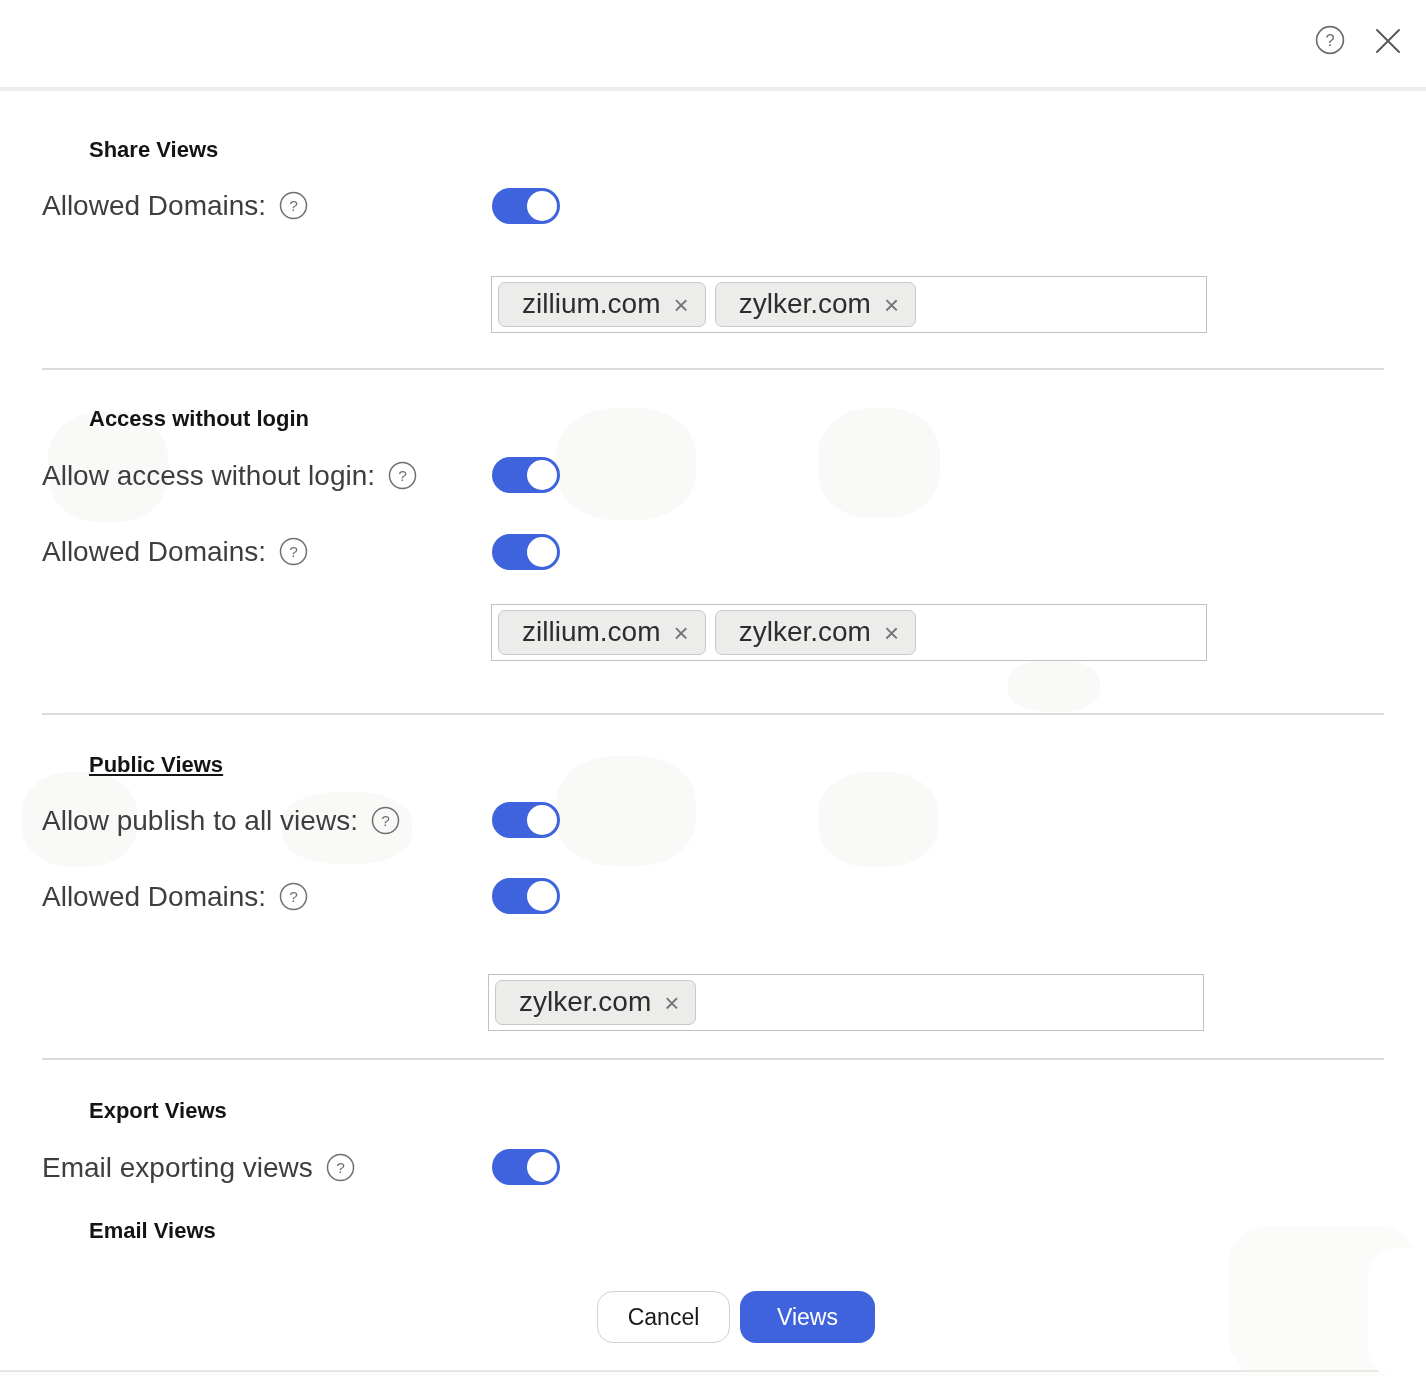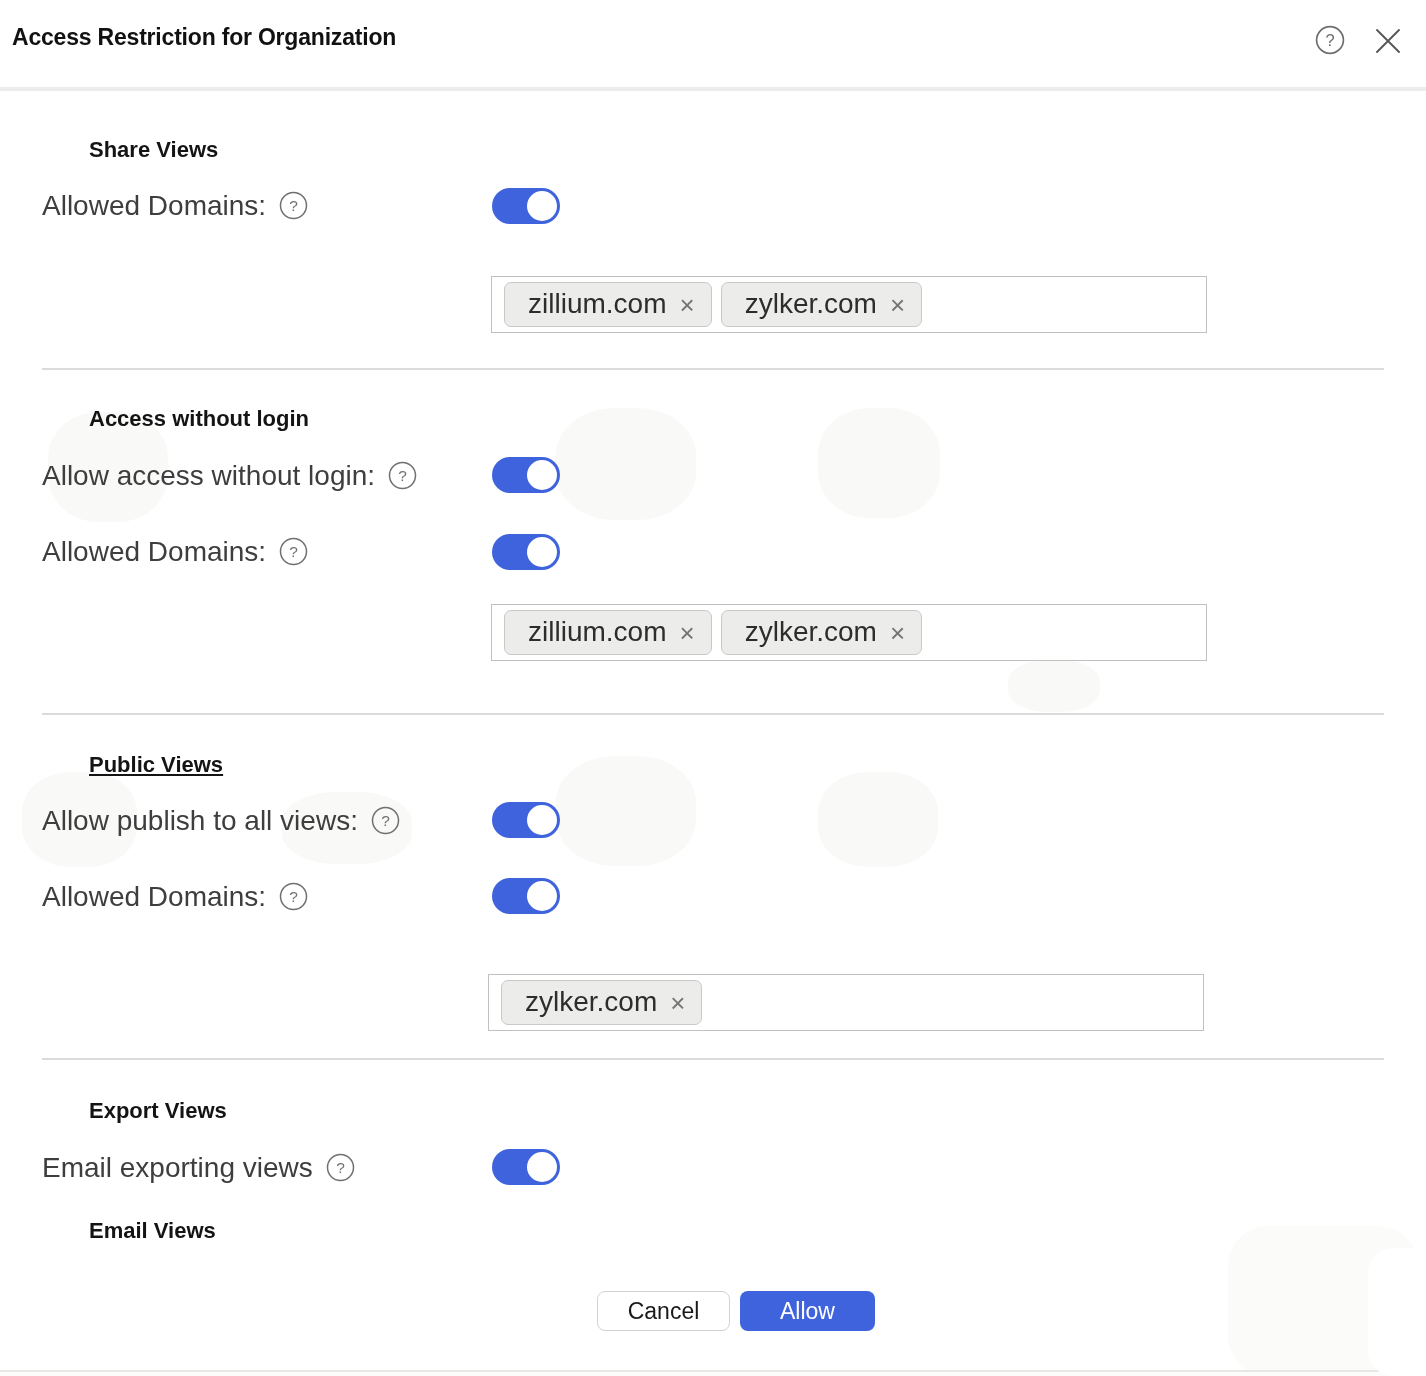--- a/index.html
+++ b/index.html
@@ -26,28 +26,28 @@
   .label-row{position:absolute;left:42px;height:31px;display:flex;align-items:center;gap:13px;z-index:2;}
   .row-label{font-size:28px;color:#3e3e3e;white-space:nowrap;}
   .q-icon{width:29px;height:29px;flex:0 0 auto;cursor:pointer;}
 
   
   .toggle{position:absolute;left:492px;width:68px;height:36px;border-radius:18px;background:#3e63dc;z-index:2;cursor:pointer;}
   .toggle .knob{position:absolute;top:3px;right:3px;width:30px;height:30px;border-radius:50%;background:#ffffff;}
 
   
   .chips-input{position:absolute;width:716px;height:57px;box-sizing:border-box;border:1px solid #c2c1bf;
-    background:#fff;display:flex;align-items:center;padding-left:12px;gap:9px;z-index:2;cursor:text;}
+    background:#fff;display:flex;align-items:center;padding-left:6px;gap:9px;z-index:2;cursor:text;}
   .chip{display:inline-flex;align-items:center;gap:13px;height:45px;box-sizing:border-box;
     background:#ececea;border:1px solid #c9c9c7;border-radius:7px;padding:0 16px 2px 23px;
     font-size:28px;color:#2d2d2d;white-space:nowrap;}
   .chip-x{font-size:26px;color:#757575;cursor:pointer;line-height:1;padding-top:3px;}
 
   
-  .btn{position:absolute;top:1291px;height:40px;box-sizing:border-box;border-radius:8px;
+  .btn{position:absolute;top:1291px;height:52px;box-sizing:border-box;border-radius:16px;
     display:flex;align-items:center;justify-content:center;font-size:23px;z-index:2;cursor:pointer;
     font-family:"Liberation Sans",sans-serif;}
   .btn-cancel{left:597px;width:133px;background:#ffffff;border:1px solid #d2d2d2;color:#191919;}
   .btn-save{left:740px;width:135px;background:#3e63dc;border:none;color:#ffffff;}
 
   .bottom-strip{position:absolute;left:0;top:1370px;width:1426px;height:6px;background:#fcfcfb;border-top:2px solid #e7e7e6;box-sizing:border-box;z-index:1;}
 </style>
 </head>
 <body>
 
@@ -56,21 +56,20 @@
   <div class="blob" style="left:48px;top:412px;width:120px;height:110px;"></div>
   <div class="blob" style="left:556px;top:408px;width:140px;height:112px;"></div>
   <div class="blob" style="left:818px;top:408px;width:122px;height:110px;"></div>
   <div class="blob" style="left:22px;top:772px;width:115px;height:95px;"></div>
   <div class="blob" style="left:282px;top:792px;width:130px;height:72px;"></div>
   <div class="blob" style="left:556px;top:756px;width:140px;height:110px;"></div>
   <div class="blob" style="left:818px;top:772px;width:120px;height:95px;"></div>
   <div class="blob" style="left:1008px;top:660px;width:92px;height:52px;"></div>
   <div class="blob" style="left:1228px;top:1226px;width:190px;height:150px;background:#fbfbfa;border-radius:40px;"></div>
 
-  <div class="dialog-title">Access Restriction for Organization</div>
 
   <svg class="header-icon header-help" viewBox="0 0 30 30">
     <circle cx="15" cy="15" r="13.4" fill="none" stroke="#6e6e6e" stroke-width="1.7"></circle>
     <text x="15" y="21" text-anchor="middle" font-size="16.5" fill="#6e6e6e" font-family="Liberation Sans, sans-serif">?</text>
   </svg>
   <svg class="header-icon header-close" viewBox="0 0 30 30">
     <path d="M4 4 L26 26 M26 4 L4 26" stroke="#575757" stroke-width="1.9" fill="none" stroke-linecap="round"></path>
   </svg>
 
   <div class="header-divider"></div>
@@ -180,18 +179,18 @@
       <text x="14.5" y="20.2" text-anchor="middle" font-size="15.5" fill="#707070" font-family="Liberation Sans, sans-serif">?</text>
     </svg>
   </div>
   <div class="toggle" style="top:1149px;">
     <div class="knob"></div>
   </div>
 
   <div class="sec-heading" style="top:1218px;">Email Views</div>
 
   <button class="btn btn-cancel">Cancel</button>
-  <button class="btn btn-save">Allow</button>
+  <button class="btn btn-save">Views</button>
 
   <div class="bottom-strip"></div>
   <div class="corner-blob" style="left:1368px;top:1248px;width:120px;height:128px;"></div>
 
 </div>
 
 </body></html>

